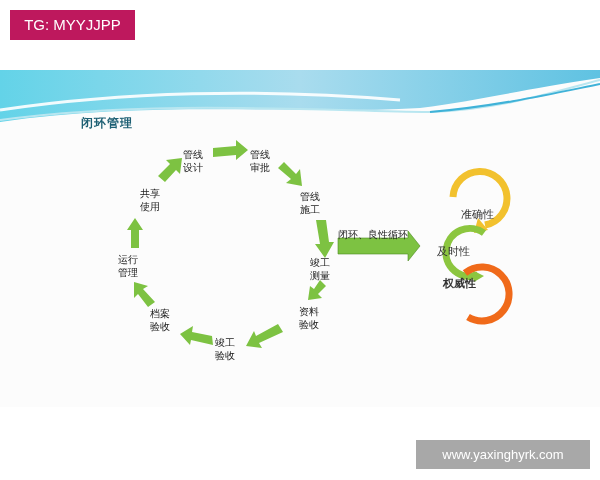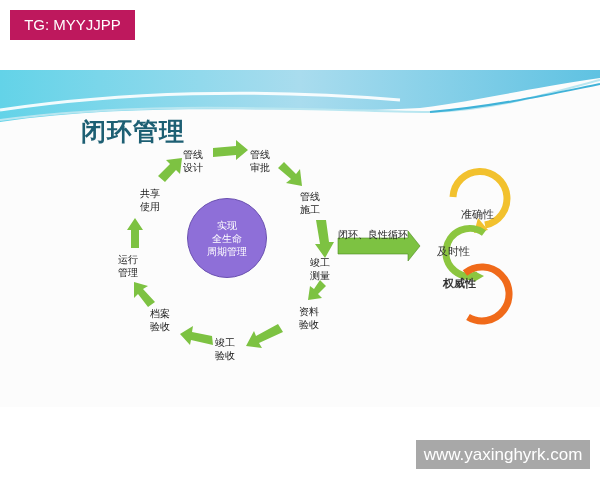--- a/index.html
+++ b/index.html
@@ -15,21 +15,21 @@
     font-size: 15px; line-height: 30px; text-align: center;
   }
   .slide {
     position: absolute; left: 0; top: 70px; width: 600px; height: 337px;
     background: #fcfcfc; overflow: hidden;
   }
   .slide svg.bg { position: absolute; left: 0; top: 0; }
   .title {
     position: absolute; left: 81px; top: 45px;
     font-family: "DejaVu Sans", "Liberation Sans", sans-serif;
-    font-weight: bold; font-size: 25px; color: #1d5f73; letter-spacing: 1px;
+    font-weight: bold; font-size: 12px; color: #1d5f73; letter-spacing: 1px;
   }
   .stage {
     position: absolute; font-size: 10px; line-height: 13px; color: #222;
     text-align: left; width: 30px;
   }
   .center-circle {
     position: absolute; left: 187px; top: 128px; width: 78px; height: 78px;
     border-radius: 50%; background: #8e6fd8; border: 1px solid #6a50b0;
     color: #ffffff; font-size: 10px; line-height: 13px; text-align: center;
     display: flex; flex-direction: column; justify-content: center;
@@ -38,21 +38,21 @@
     position: absolute; left: 338px; top: 158px; font-size: 10px; color: #222;
     white-space: nowrap;
   }
   .quality {
     position: absolute; font-size: 11px; color: #333; white-space: nowrap;
   }
   .site-badge {
     position: absolute; left: 416px; top: 440px; width: 174px; height: 29px;
     background: #a8a8a8; color: #ffffff;
     font-family: "Liberation Sans", "DejaVu Sans", sans-serif;
-    font-size: 17px; line-height: 29px; text-align: center;
+    font-size: 13px; line-height: 29px; text-align: center;
   }
   svg.overlay { position: absolute; left: 0; top: 0; }
 </style>
 </head>
 <body>
 
 <div class="tg-badge">TG: MYYJJPP</div>
 
 <div class="slide">
 
@@ -135,25 +135,20 @@
   </div>
   <div class="stage" style="left:118px; top:183px;">
     <div>运行</div>
     <div>管理</div>
   </div>
   <div class="stage" style="left:140px; top:117px;">
     <div>共享</div>
     <div>使用</div>
   </div>
 
-  <div class="center-circle">
-    <div>实现</div>
-    <div>全生命</div>
-    <div>周期管理</div>
-  </div>
 
   <div class="loop-label">闭环、良性循环</div>
 
   <div class="quality" style="left:441px; top:137px;margin-left:20px;">准确性</div>
   <div class="quality" style="left:437px; top:174px;">及时性</div>
   <div class="quality" style="left:443px; top:206px;font-weight:bold;">权威性</div>
 </div>
 
 <div class="site-badge">www.yaxinghyrk.com</div>
 

